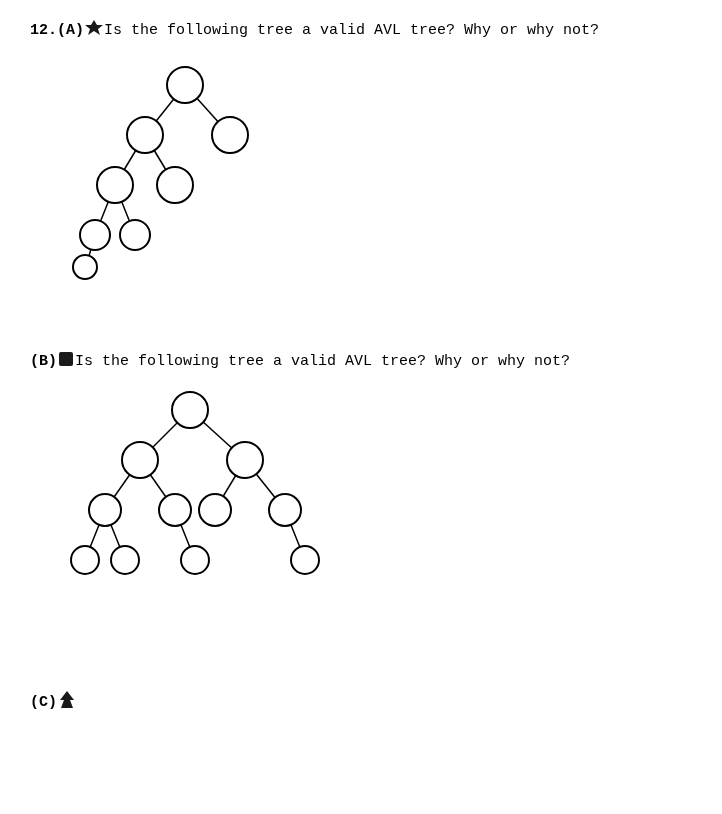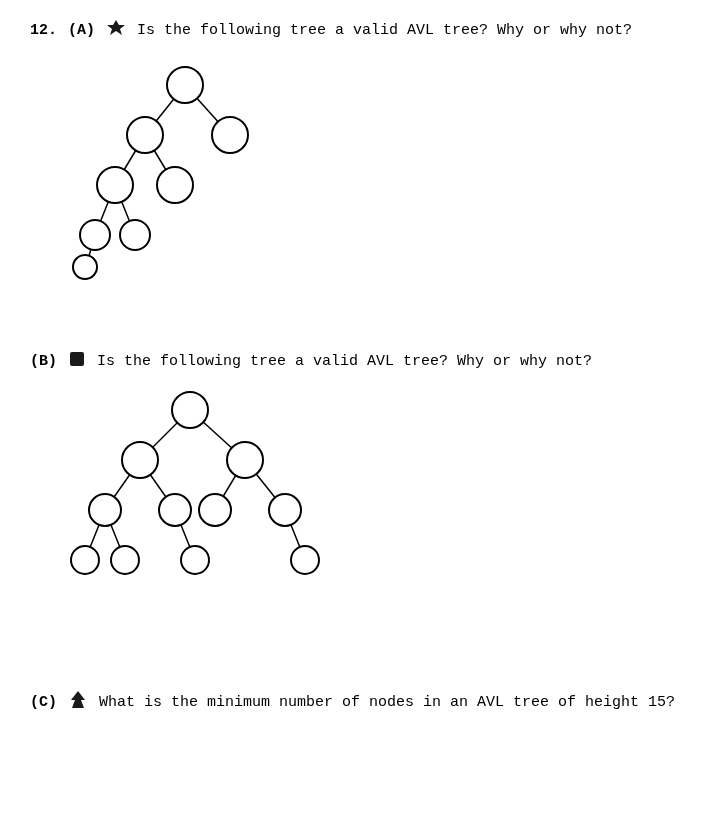--- a/index.html
+++ b/index.html
@@ -26,21 +26,21 @@
       margin-bottom: 60px;
     }
 
     .section-b {
       margin-bottom: 80px;
     }
 
     .part-header {
       display: flex;
       align-items: center;
-      gap: 11px;
+      gap: 0;
       margin-bottom: 12px;
     }
   </style>
 </head>
 <body>
 
 <div class="section section-a">
   <div class="part-header">
     <span style="font-weight:bold;font-size:15px;">12.</span>
     <span style="font-weight:bold;font-size:15px;">(A)</span>
@@ -143,15 +143,14 @@
 
 <div class="section">
   <div class="part-header">
     <span style="font-weight:bold;font-size:15px;">(C)</span>
 
     <span>
       <svg width="20" height="20" viewBox="0 0 20 20">
         <polygon points="10,1 17,10 13,10 16,18 4,18 7,10 3,10" fill="#1a1a1a"></polygon>
       </svg>
     </span>
-    <span style="font-size:15px;">What is the minimum number of nodes in an AVL tree of height 15?</span>
   </div>
 </div>
 
 </body></html>

